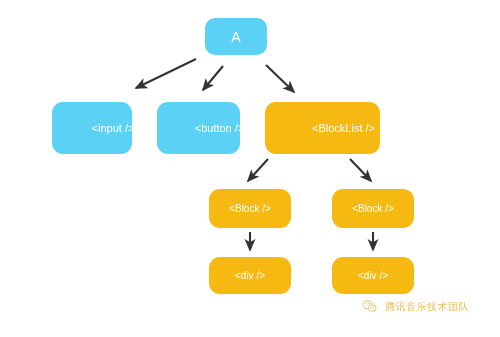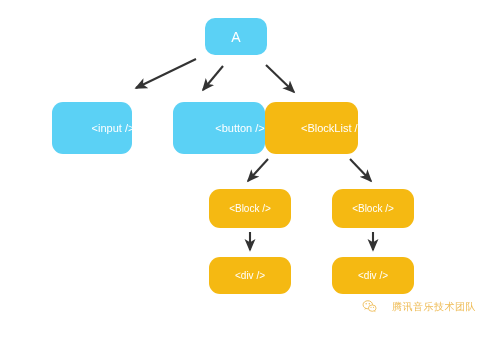--- a/index.html
+++ b/index.html
@@ -60,29 +60,29 @@
   #node-root .node-label {
     font-size: 14px;
   }
   #node-input {
     left: 52px;
     top: 102px;
     width: 80px;
     height: 52px;
   }
   #node-button {
-    left: 173px;
+    left: 157px;
     top: 102px;
-    width: 92px;
+    width: 83px;
     height: 52px;
   }
   #node-blocklist {
     left: 265px;
     top: 102px;
-    width: 93px;
+    width: 115px;
     height: 52px;
   }
   #node-block-left {
     left: 209px;
     top: 189px;
     width: 82px;
     height: 39px;
   }
   #node-block-right {
     left: 332px;
@@ -110,21 +110,21 @@
   .node-l4 .node-label {
     font-size: 10px;
     text-align: center;
   }
   #watermark {
     position: absolute;
     left: 362px;
     top: 299px;
     display: flex;
     align-items: center;
-    gap: 15px;
+    gap: 8px;
     opacity: 0.72;
   }
   #watermark-icon {
     width: 15px;
     height: 15px;
     flex: 0 0 auto;
   }
   #watermark-text {
     font-size: 10px;
     color: #E8A317;

